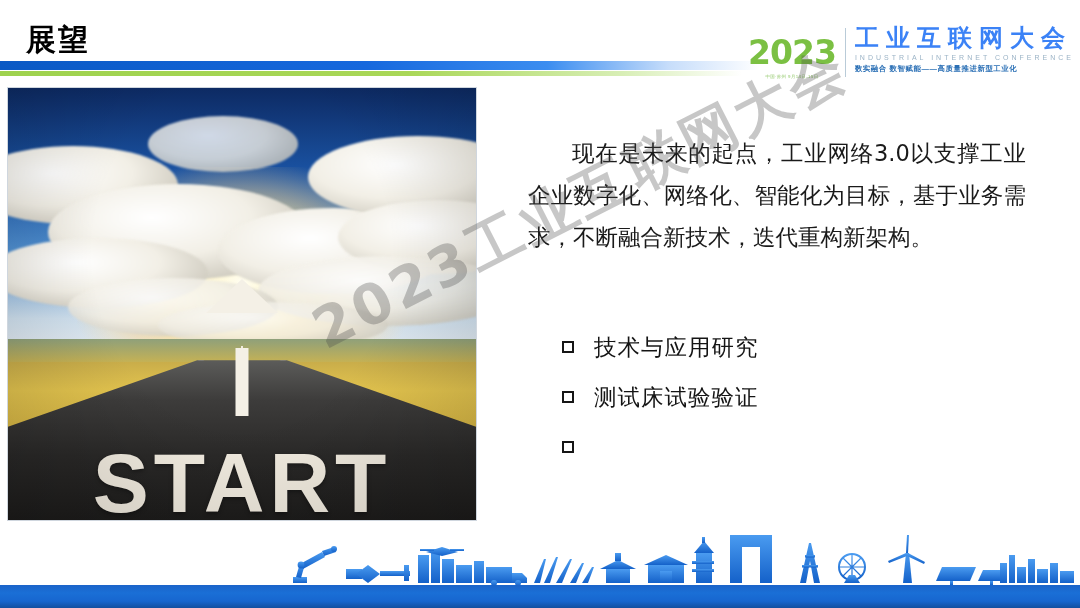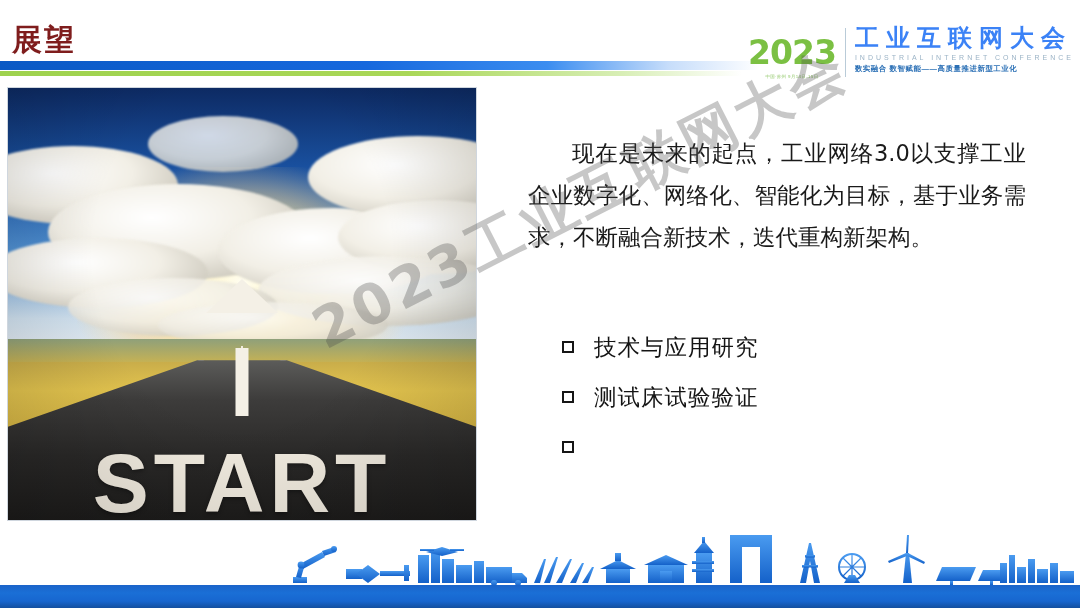--- a/index.html
+++ b/index.html
@@ -9,23 +9,23 @@
     background:#ffffff;
     position:relative;
     overflow:hidden;
   }
 
   
   #slide-header {
     position:absolute; left:0; top:0; width:1080px; height:88px;
   }
   #page-title {
-    position:absolute; left:12px; top:20px;
+    position:absolute; left:26px; top:20px;
     font-size:30px; font-weight:700; letter-spacing:2px;
-    color:#7f1d1d;
+    color:#000000;
     font-family:Liberation Mono, monospace;
   }
   #header-rule-blue {
     position:absolute; left:0; top:61px; width:760px; height:9px;
     background:linear-gradient(to right,#0a59c4 0%,#1668dd 48%,#3b8df0 72%,
                 rgba(130,180,245,0.45) 88%, rgba(255,255,255,0) 100%);
   }
   #header-rule-green {
     position:absolute; left:0; top:71px; width:742px; height:5px;
     background:linear-gradient(to right,#9ed24e 0%,#a9d757 55%,

